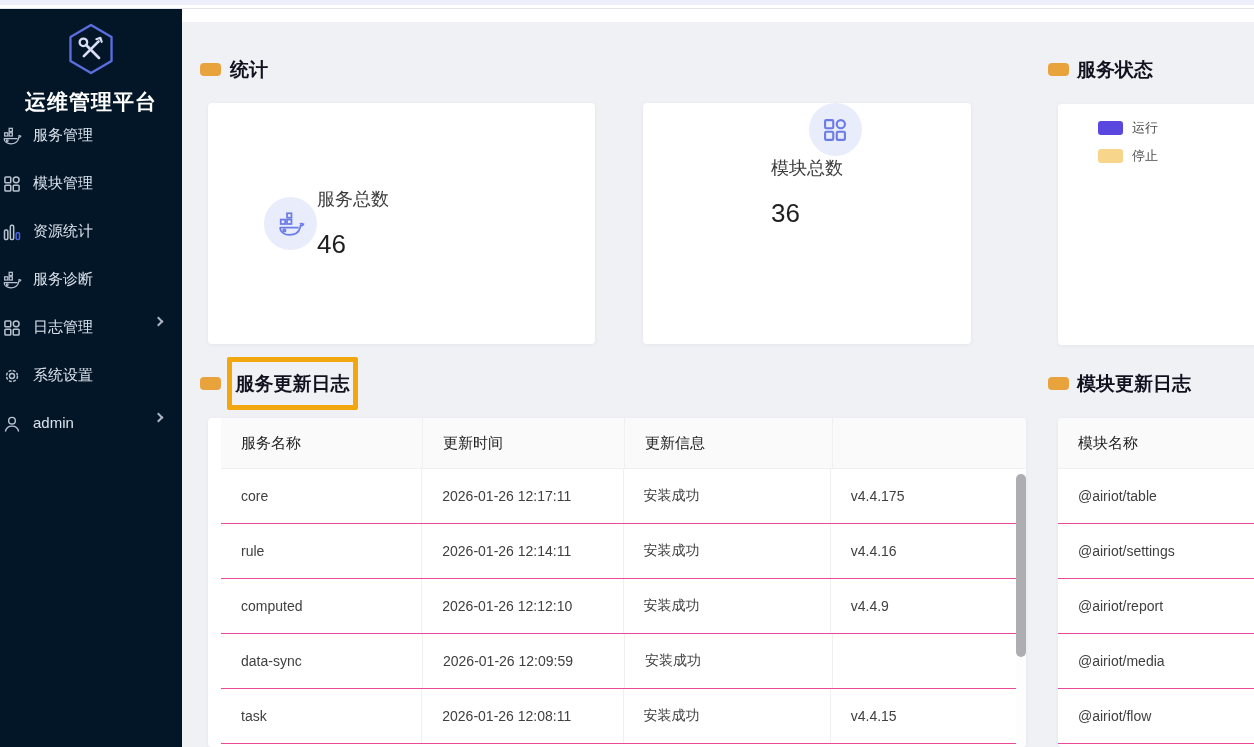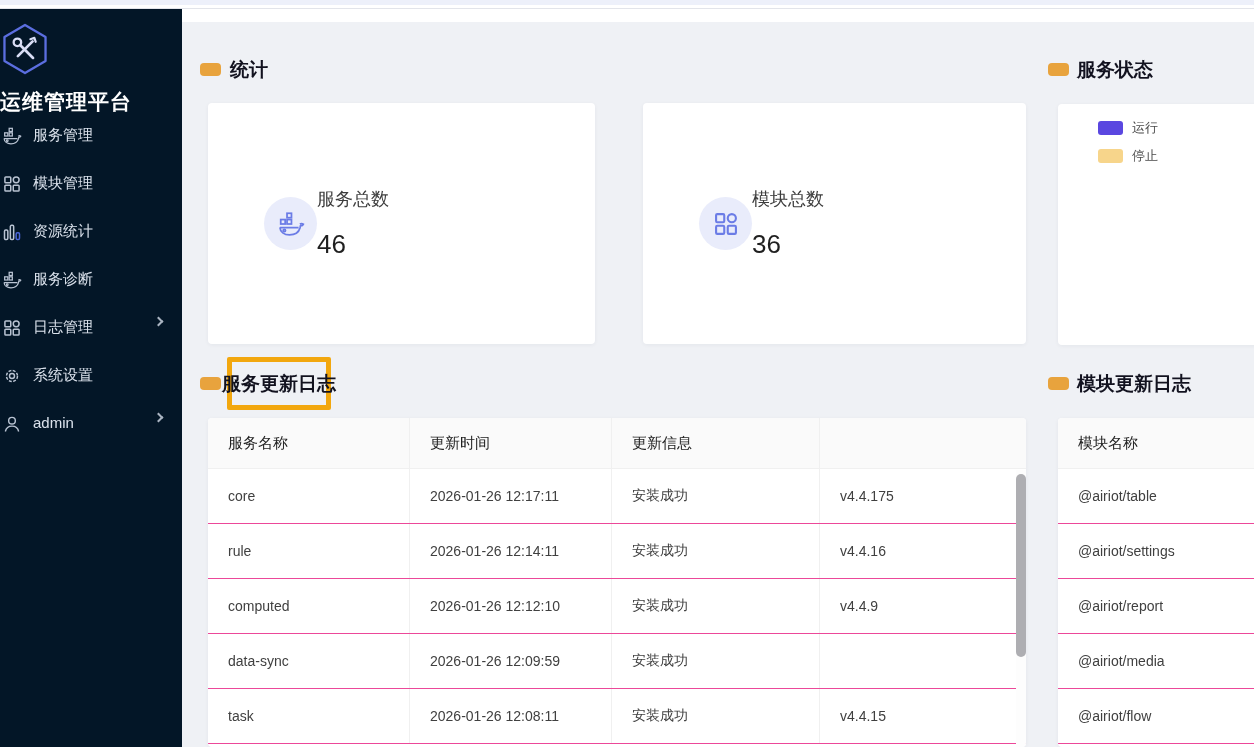--- a/index.html
+++ b/index.html
@@ -6,21 +6,21 @@
   html,body { width:1254px; height:747px; overflow:hidden;
     font-family:"Liberation Sans","DejaVu Sans",sans-serif; }
   .page { position:relative; width:1254px; height:747px; background:#eff1f5; overflow:hidden; }
 
   
   .strip1 { position:absolute; left:0; top:0; width:1254px; height:5px; background:#edf0fa; }
   .strip2 { position:absolute; left:0; top:5px; width:1254px; height:4px; background:#ffffff; border-bottom:1px solid #e2e4ea; }
 
   
   .sidebar { position:absolute; left:0; top:9px; width:182px; height:738px; background:#031627; color:#dbe2ec; }
-  .logo-wrap { padding-top:13px; }
+  .logo-wrap { padding-top:13px; text-align:center; }
   .app-title { margin-top:8px; font-size:21px; font-weight:bold; color:#ffffff; letter-spacing:1px; }
   .menu { margin-top:10px; }
   .menu-item { display:flex; height:48px; padding-left:2px; font-size:15px; color:#dbe2ec; cursor:pointer; }
   .mi-icon { width:20px; height:20px; color:#b9c3d2; flex:0 0 20px; }
   .mi-icon svg { width:20px; height:20px; display:block; }
   .mi-label { margin-left:11px; }
   .chevron { margin-left:auto; margin-right:20px; width:7px; height:7px; border-right:2px solid #aab4c2; border-bottom:2px solid #aab4c2; transform:rotate(-45deg); }
 
   
   .main-band { position:absolute; left:182px; top:9px; width:1072px; height:13px; background:#ffffff; }
@@ -37,21 +37,21 @@
   .stat-text { flex:1; text-align:left; }
   .stat-label { font-size:18px; color:#3c3c3c; }
   .stat-value { margin-top:18px; font-size:26px; font-weight:500; color:#1f1f1f; }
 
   .legend-item { display:flex; align-items:center; margin:0 0 10px 40px; }
   .legend-swatch { width:25px; height:14px; border-radius:3px; }
   .sw-0 { background:#5a47e0; }
   .sw-1 { background:#f7d58b; }
   .legend-label { margin-left:9px; font-size:13px; color:#4a4a4a; }
 
-  .hl-box { position:absolute; left:227px; top:357px; width:104px; height:53px; border:5px solid #f2a70e;
+  .hl-box { position:absolute; left:227px; top:357px; width:131px; height:53px; border:5px solid #f2a70e;
     border-radius:2px; display:flex; align-items:center; justify-content:center; background:transparent; }
   .hl-box .sec-title-in { font-size:19px; font-weight:bold; color:#12121f; white-space:nowrap; }
 
   
   .tbl { overflow:hidden; }
   .t-row { display:flex; height:55px; border-bottom:1px solid #ec4899; background:#ffffff; }
   .t-head { display:flex; height:51px; background:#fafafa; border-bottom:1px solid #f0f0f0; }
   .t-cell { display:flex; align-items:center; padding-left:20px; font-size:14px; color:#404040; border-right:1px solid #f0f0f0; height:100%; }
   .t-cell.last { border-right:none; }
   .t-head .t-cell { font-size:15px; font-weight:500; color:#222222; }
@@ -176,21 +176,21 @@
         <path d="M2.5 15 c0.2 3.8 3.6 6.3 8.2 6.3 c4.6 0 8-2.4 9-5.9 l0.4-1.7 c1 0 2.2-0.5 2.5-1.5 c-0.9-0.6-2.1-0.6-3-0.1 M2.5 15 h16"></path>
         <circle cx="6.3" cy="17.6" r="1"></circle>
       </svg>
     </div>
     <div class="stat-text">
       <div class="stat-label">服务总数</div>
       <div class="stat-value">46</div>
     </div>
   </div>
 
-  <div class="card stat-card" style="left:643px; top:103px; width:383px; height:241px;">
+  <div class="card stat-card" style="left:643px; top:103px; width:328px; height:241px;flex-direction:column;">
     <div class="stat-circle">
       <svg viewBox="0 0 24 24" fill="none" stroke="currentColor" stroke-width="1.8">
         <rect x="3.5" y="3.5" width="7" height="7" rx="1"></rect>
           <circle cx="17" cy="7" r="3.5"></circle>
         <rect x="3.5" y="13.5" width="7" height="7" rx="1"></rect>
           <rect x="13.5" y="13.5" width="7" height="7" rx="1"></rect>
       </svg>
     </div>
     <div class="stat-text">
       <div class="stat-label">模块总数</div>
@@ -210,21 +210,21 @@
       <span class="legend-swatch sw-1"></span>
       <span class="legend-label">停止</span>
     </div>
   </div>
 
   <div class="sec-marker" style="left:200px; top:377px;"></div>
   <div class="hl-box">
     <span class="sec-title-in">服务更新日志</span>
   </div>
 
-  <div class="card tbl" style="left:208px; top:418px; width:818px; height:329px;">
+  <div class="card tbl" style="left:208px; top:418px; width:818px; height:329px;padding-left:13px;">
     <div class="t-head">
       <div class="t-cell c0">服务名称</div>
       <div class="t-cell c1">更新时间</div>
       <div class="t-cell c2">更新信息</div>
     </div>
     <div class="t-row">
       <div class="t-cell c0">core</div>
       <div class="t-cell c1">2026-01-26 12:17:11</div>
       <div class="t-cell c2">安装成功</div>
       <div class="t-cell c3 last">v4.4.175</div>

